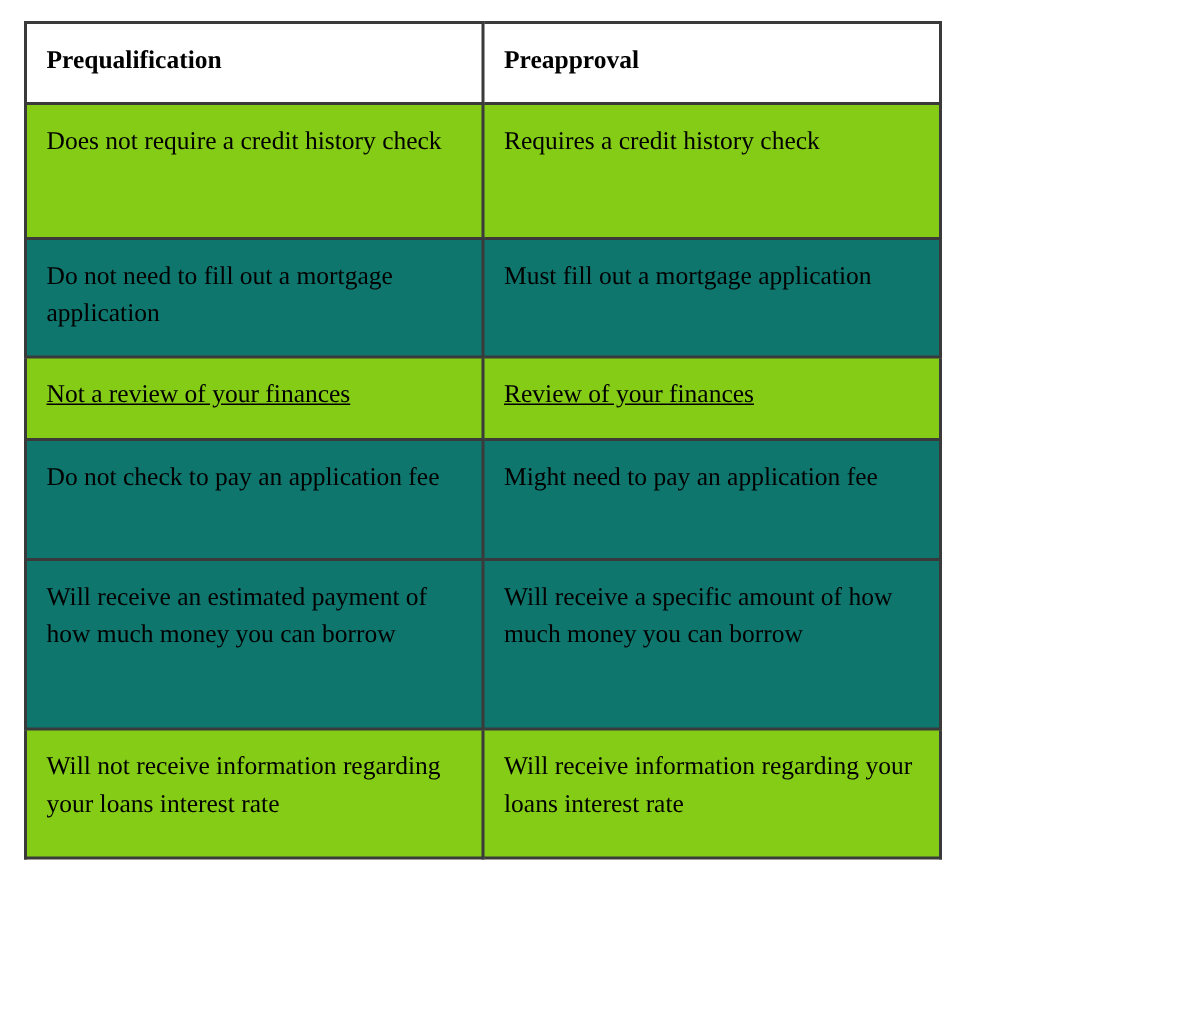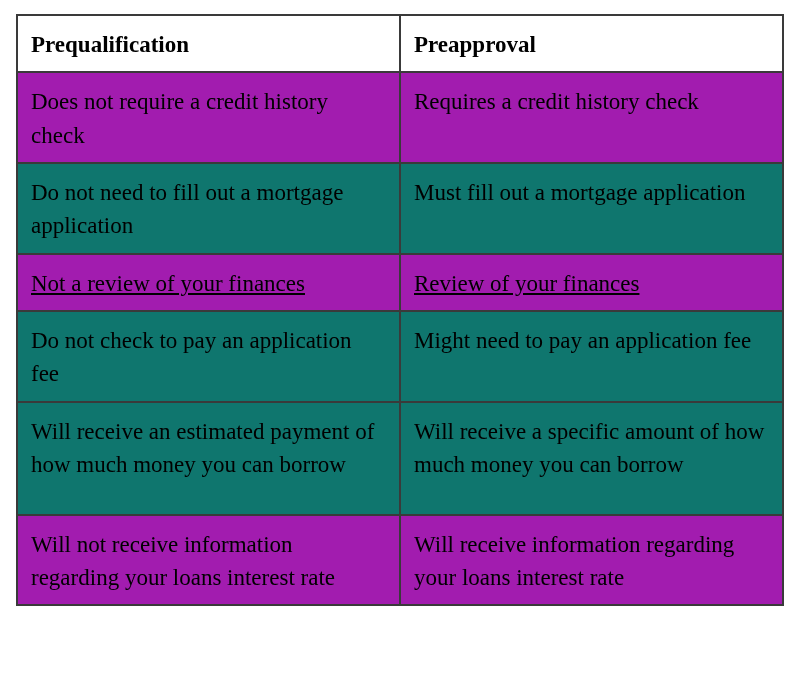--- a/index.html
+++ b/index.html
@@ -13,40 +13,40 @@
     height: 674px;
     background: #ffffff;
     font-family: "Liberation Serif", serif;
     color: #000000;
     overflow: hidden;
   }
   table.compare {
     position: absolute;
     left: 16px;
     top: 14px;
-    width: 768px;
+    width: 612px;
     border-collapse: collapse;
     table-layout: fixed;
-    font-size: 23px;
+    font-size: 17px;
     line-height: 1.45;
   }
   table.compare th,
   table.compare td {
     border: 2px solid #3a3a3a;
     vertical-align: top;
     padding: 12px 14px 10px 13px;
     text-align: left;
     width: 50%;
     word-wrap: break-word;
   }
   table.compare th {
     font-weight: bold;
     background: #ffffff;
   }
-  tr.shaded td { background: #a21caf; }
+  tr.shaded td { background: #84cc16; }
   tr.plain  td { background: #0f766e; font-family: Liberation Serif, serif; }
   tr.h-header { height: 54px; }
   tr.h-r0 { height: 90px; }
   tr.h-r1 { height: 79px; }
   tr.h-r2 { height: 55px; text-decoration: underline; }
   tr.h-r3 { height: 80px; }
   tr.h-r4 { height: 86px; }
   tr.h-r5 { height: 113px; }
   tr.h-r6 { height: 86px; }
 </style>

